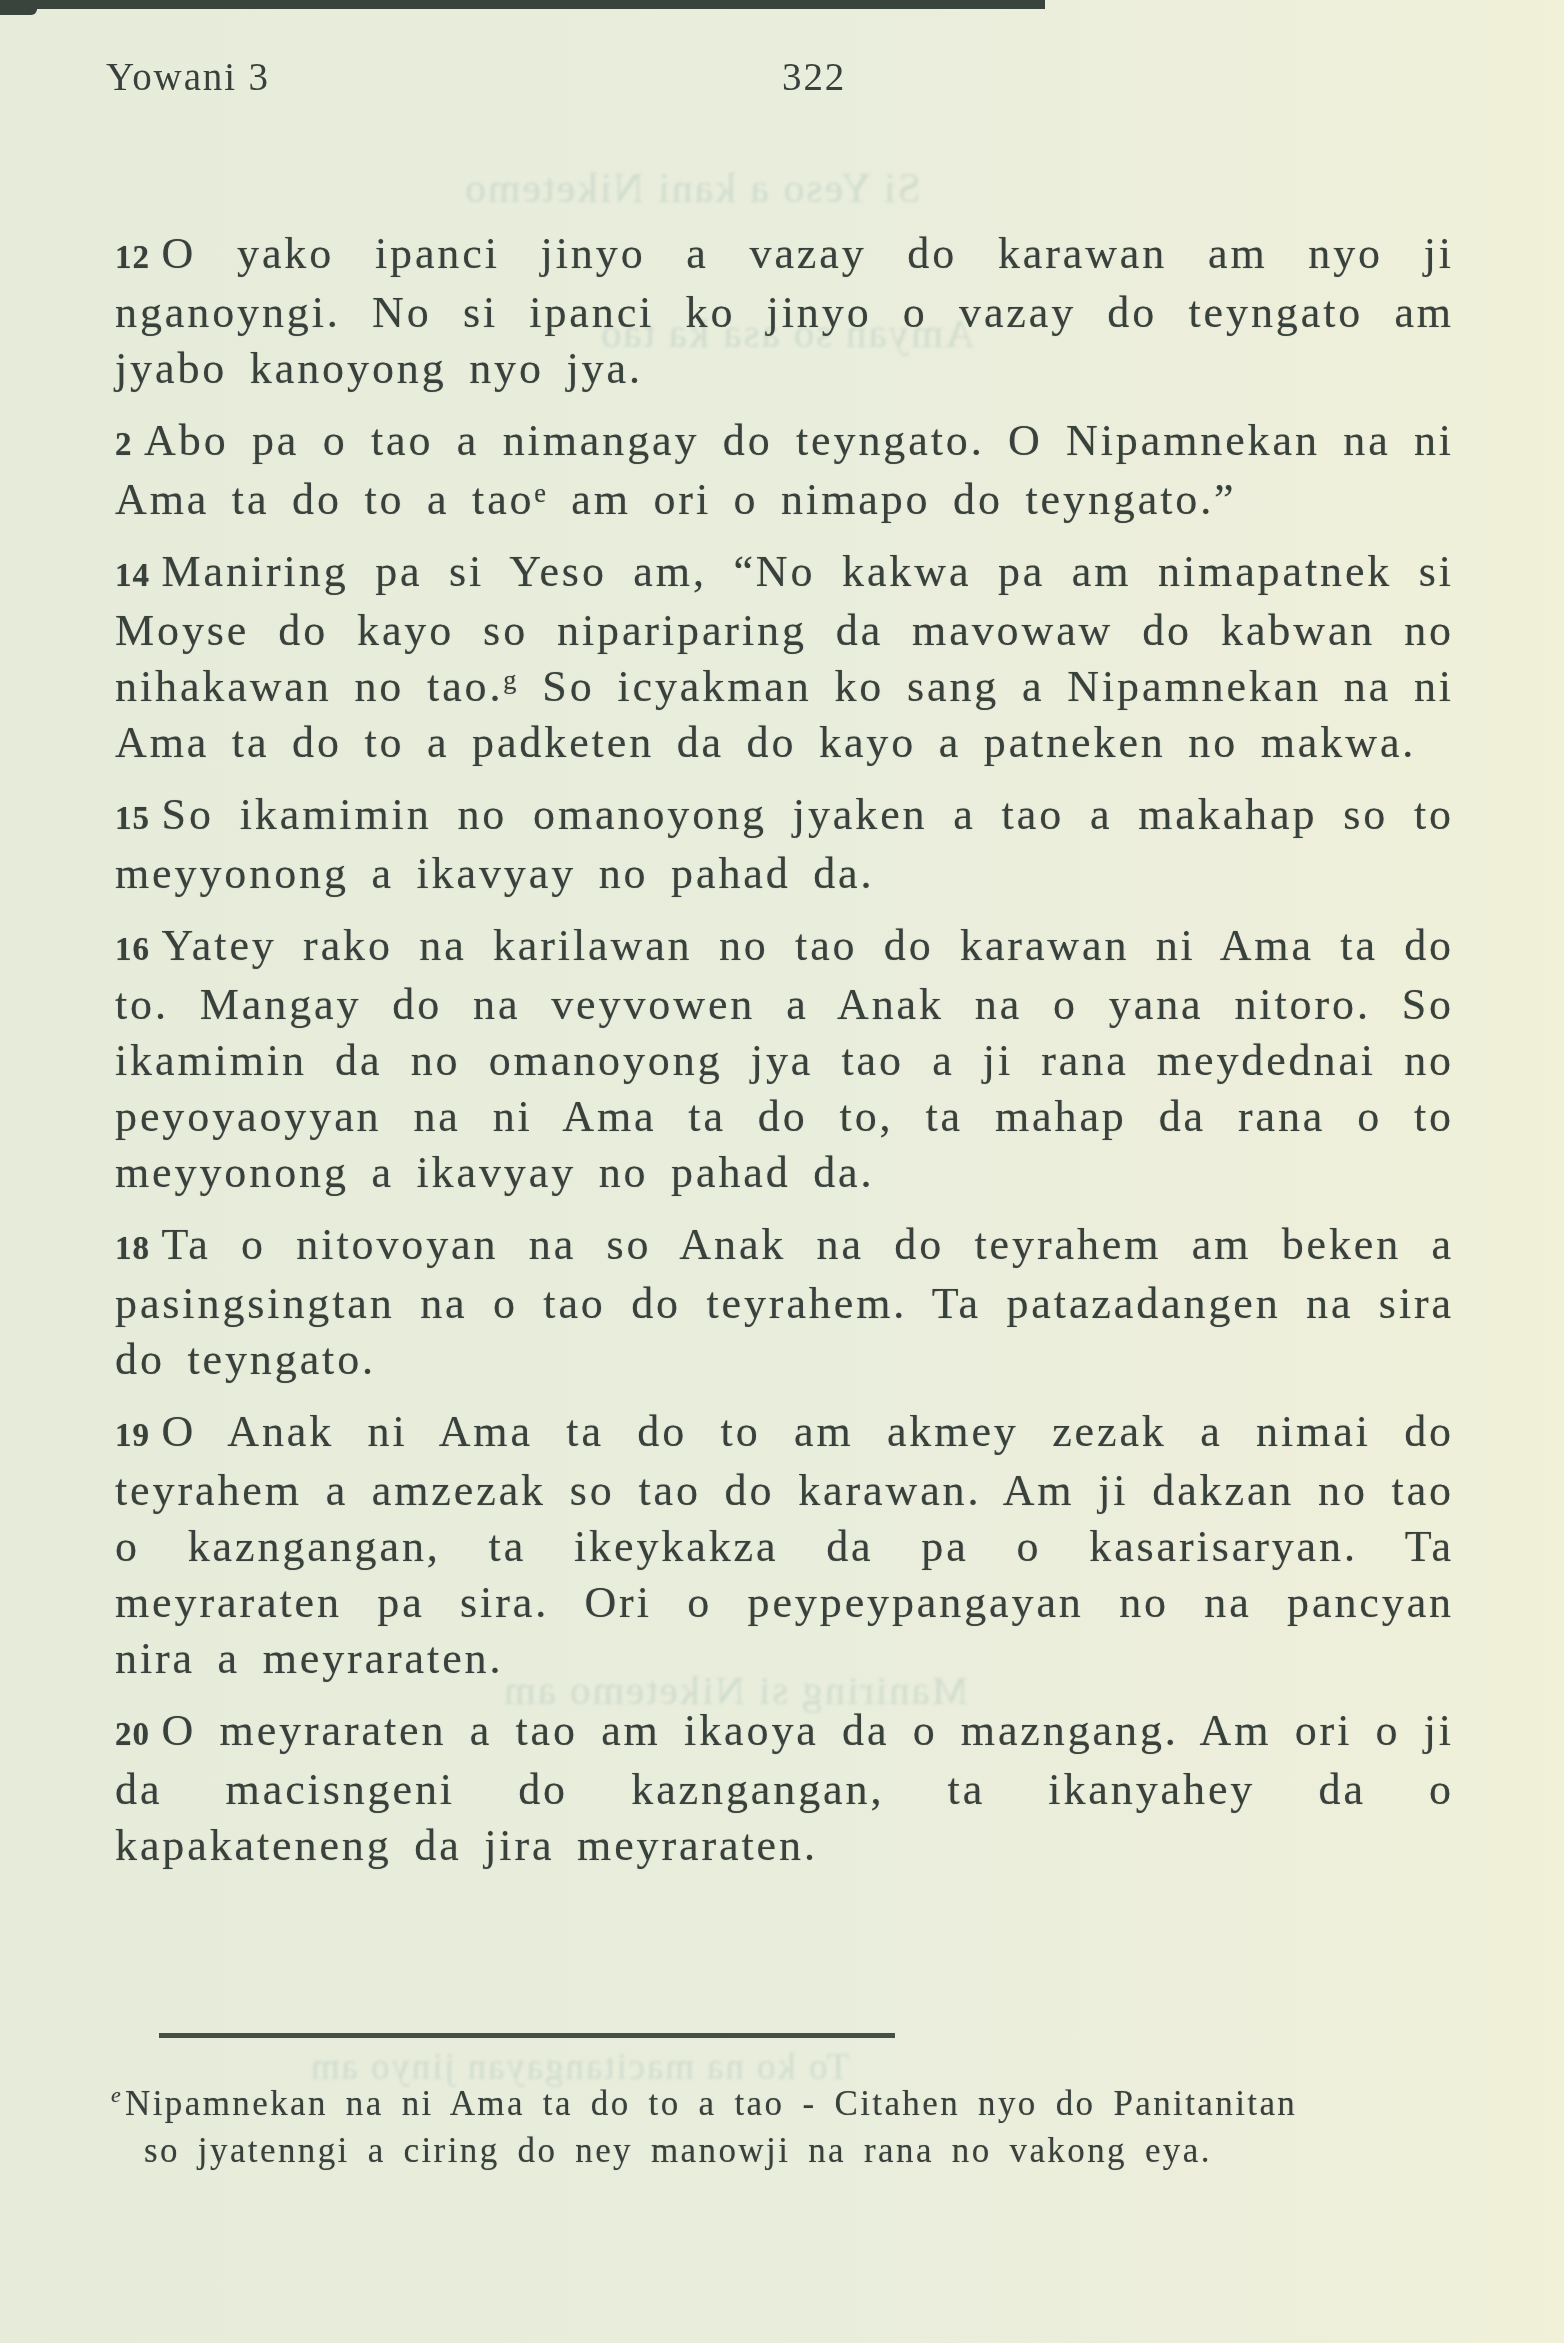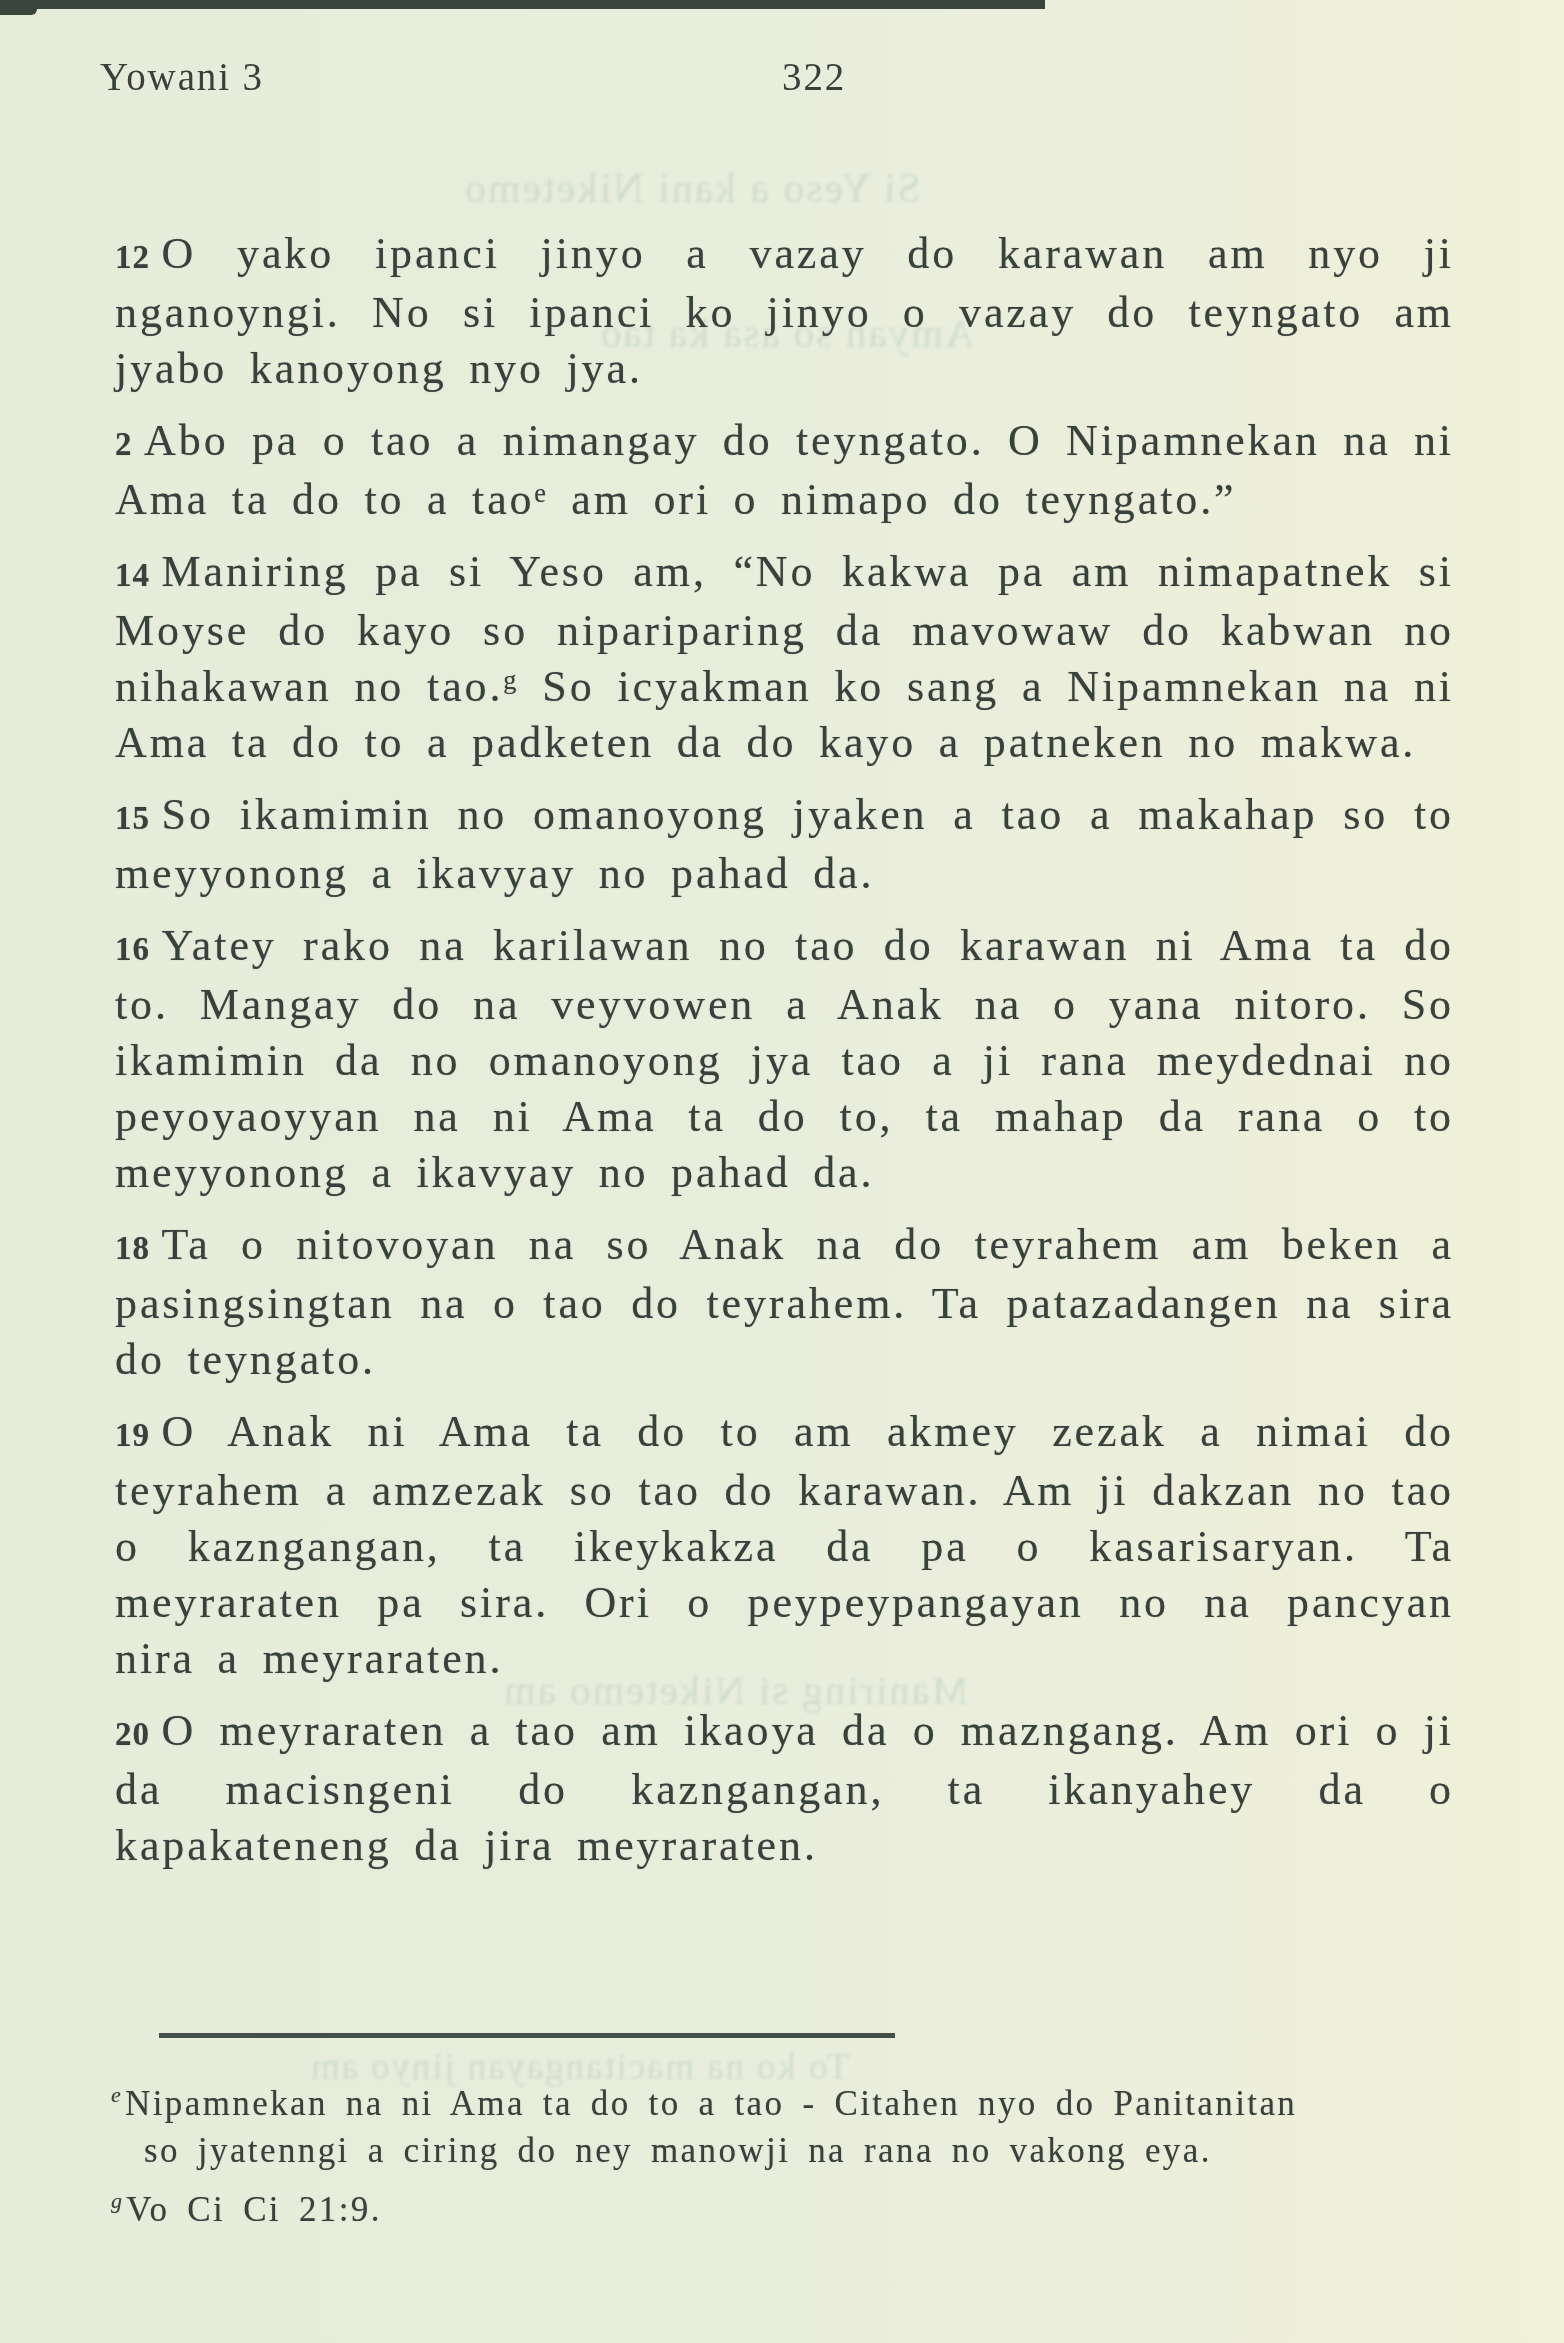--- a/index.html
+++ b/index.html
@@ -23,21 +23,21 @@
     color:#9fbcb4;opacity:.34;
     filter:blur(1.4px);
     font-size:41px;letter-spacing:1.9px;white-space:nowrap;
   }
   .g0{top:164px;left:463px;font-size:42px;}
   .g1{top:309px;left:599px;}
   .g2{top:1666px;left:502px;}
   .g3{top:2045px;left:309px;font-size:37px;}
 
   .runhead{position:absolute;top:54px;left:0;width:100%;font-size:39px;letter-spacing:1.9px;}
-  .runhead .title{position:absolute;left:100px;top:0;}
+  .runhead .title{position:absolute;left:106px;top:0;}
   .runhead .pageno{position:absolute;left:782px;top:0;}
 
   .bodytext{
     position:absolute;top:210px;left:99px;width:1371px;
     font-size:44px;line-height:56px;
     letter-spacing:2.9px;word-spacing:8.7px;
     text-align:justify;
     text-shadow:0 0 1px rgba(57,65,60,.45);
   }
   .verse{margin:16px;}
@@ -101,19 +101,16 @@
       <span class="vnum">20</span><span>O meyraraten a tao am ikaoya da o mazngang. Am ori o ji da macisngeni do kazngangan, ta ikanyahey da o kapakateneng da jira meyraraten.</span>
     </p>
   </div>
 
   <div class="footrule"></div>
 
   <div class="footnotes">
     <p class="footnote">
       <span class="fnmark">e</span><span>Nipamnekan na ni Ama ta do to a tao - Citahen nyo do Panitanitan so jyatenngi a ciring do ney manowji na rana no vakong eya.</span>
     </p>
-    <p class="footnote">
-      <span class="fnmark">g</span><span>Vo Ci Ci 21:9.</span>
-    </p>
   </div>
 
 </div>
 
 
 </body></html>

